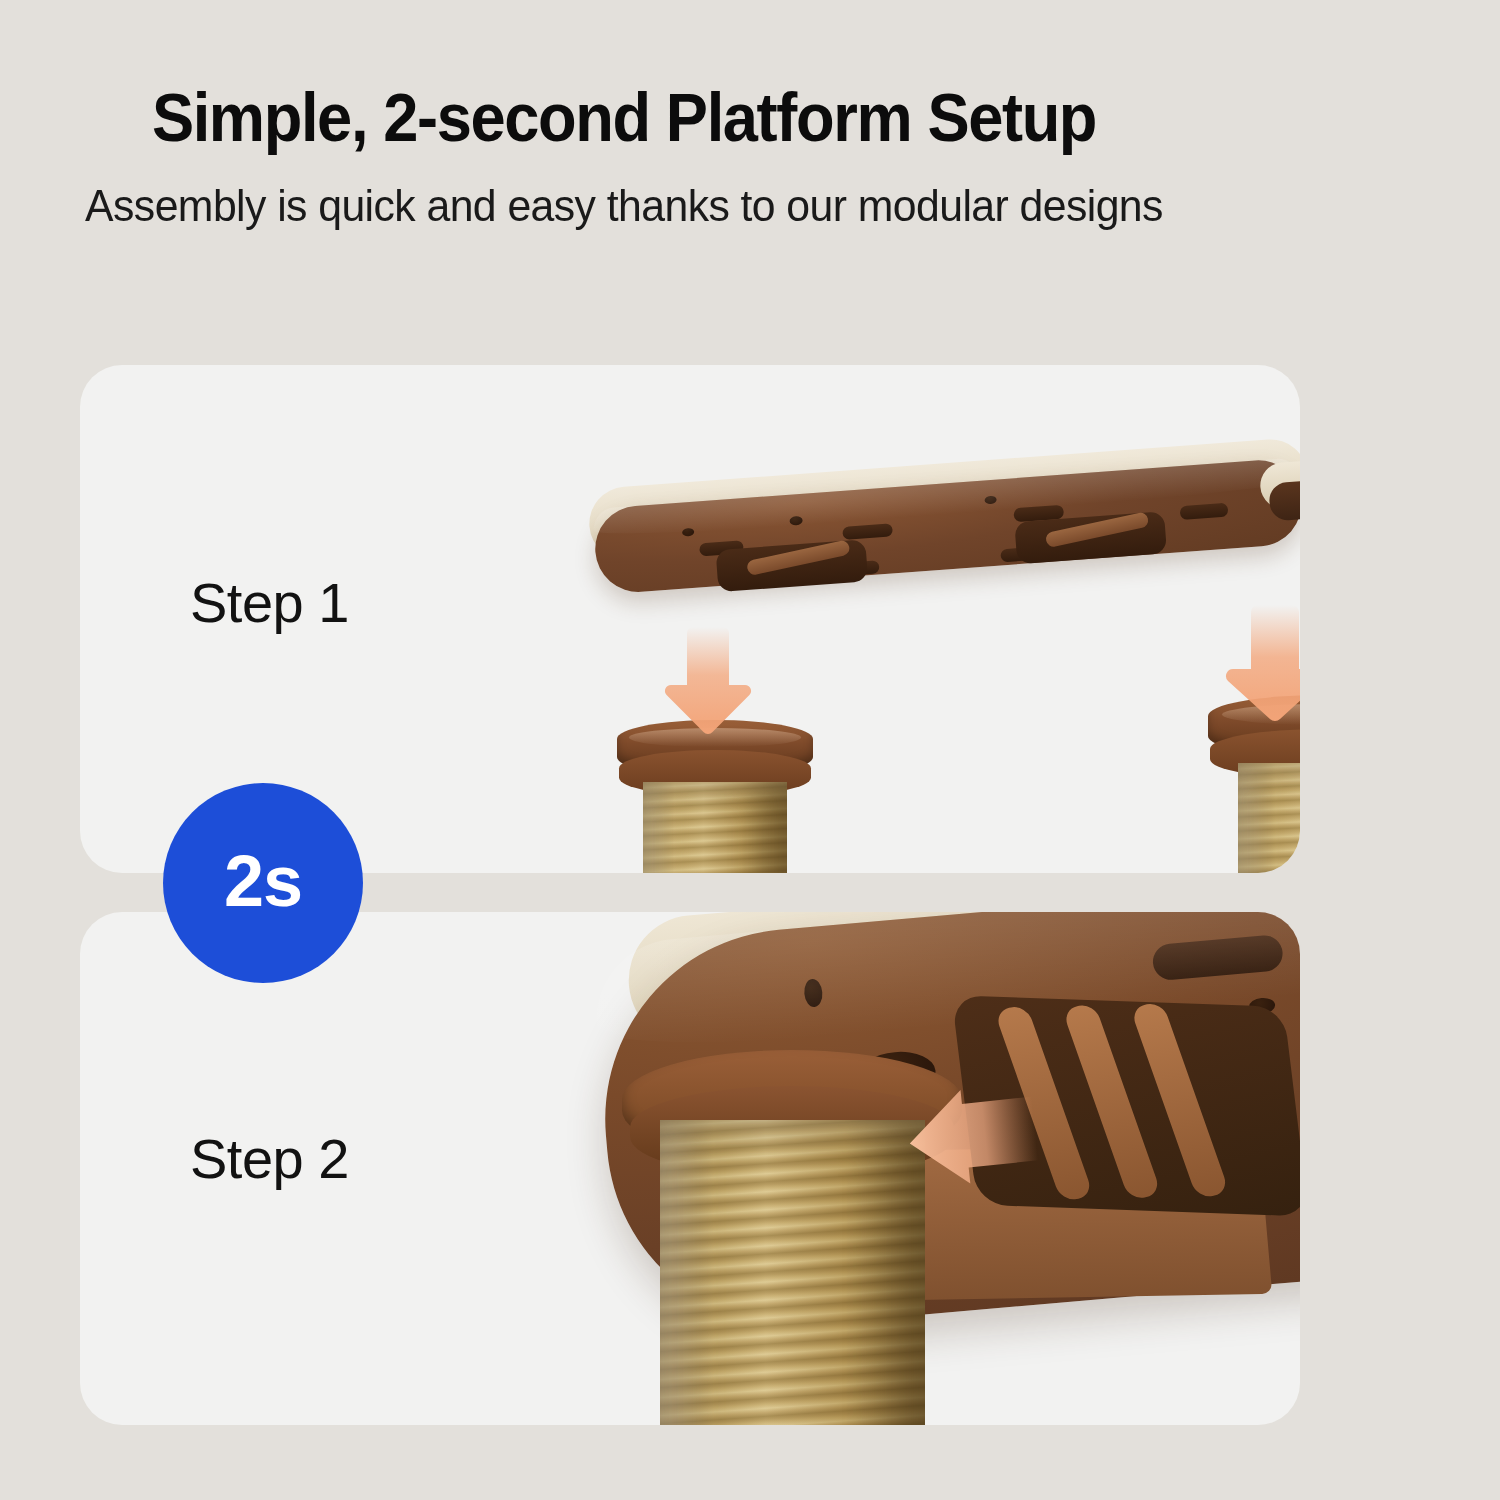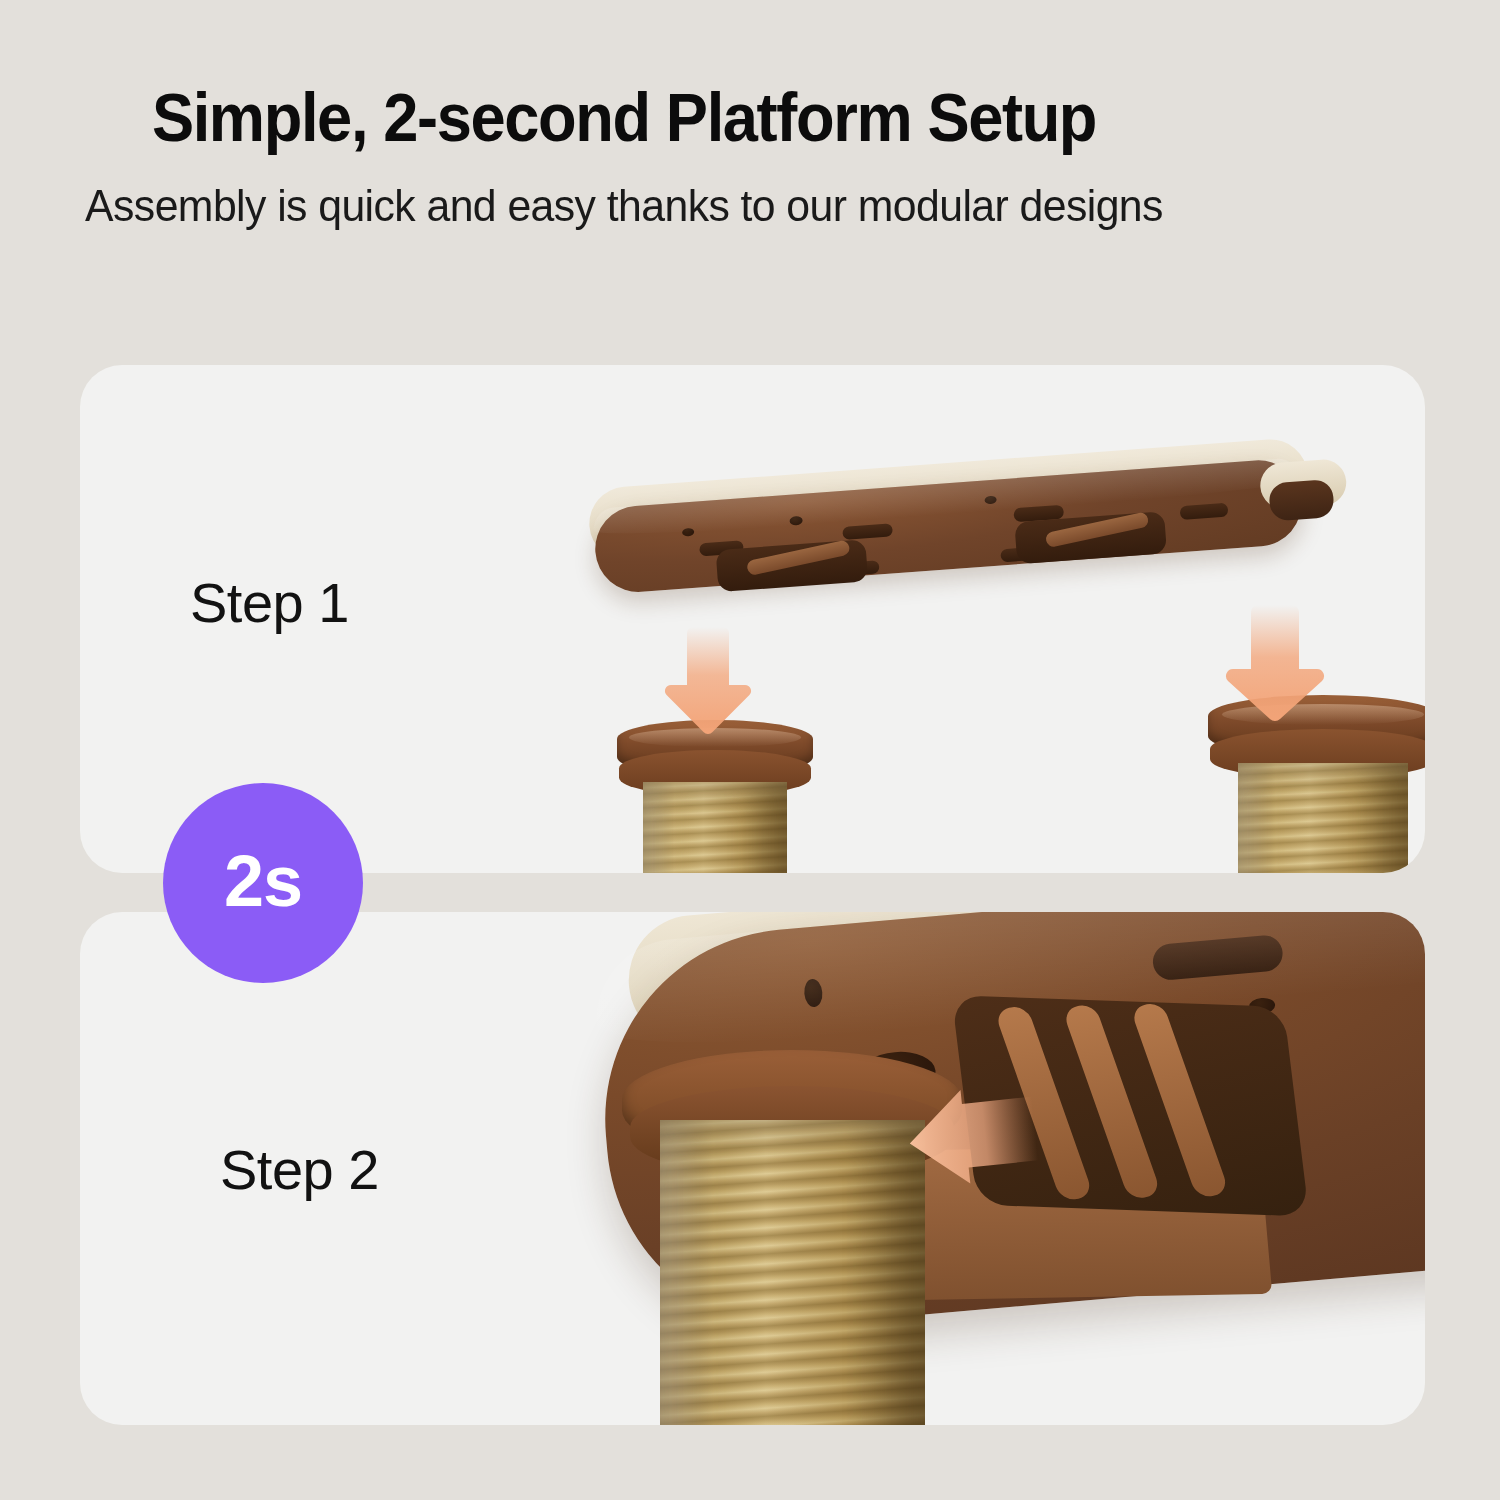--- a/index.html
+++ b/index.html
@@ -33,47 +33,47 @@
     font-weight:400;
     color:#1A1A1A;
     letter-spacing:-0.6px;
     transform:scaleX(0.95);
   }
 
   
   .card{
     position:absolute;
     left:80px;
-    width:1345px;
+    width:1220px;
     background:#F2F2F1;
     border-radius:42px;
     overflow:hidden;
   }
   #card-step1{ top:365px; height:508px; }
   #card-step2{ top:912px; height:513px; }
 
   .step-label{
     position:absolute;
     left:110px;
     font-size:56px;
     font-weight:400;
     color:#121212;
     letter-spacing:-0.5px;
     z-index:6;
   }
   #card-step1 .step-label{ top:205px; }
-  #card-step2 .step-label{ top:225px;margin-left:30px; }
+  #card-step2 .step-label{ top:214px; }
 
   
   .badge-2s{
     position:absolute;
     left:163px; top:783px;
     width:200px; height:200px;
     border-radius:50%;
-    background:#8b5cf6;
+    background:#1d4ed8;
     z-index:40;
     display:flex;align-items:center;justify-content:center;
   }
   .badge-2s span{
     color:#FFFFFF;
     font-size:72px;
     font-weight:bold;
     letter-spacing:-1px;
     transform:translateY(-2px);
   }

